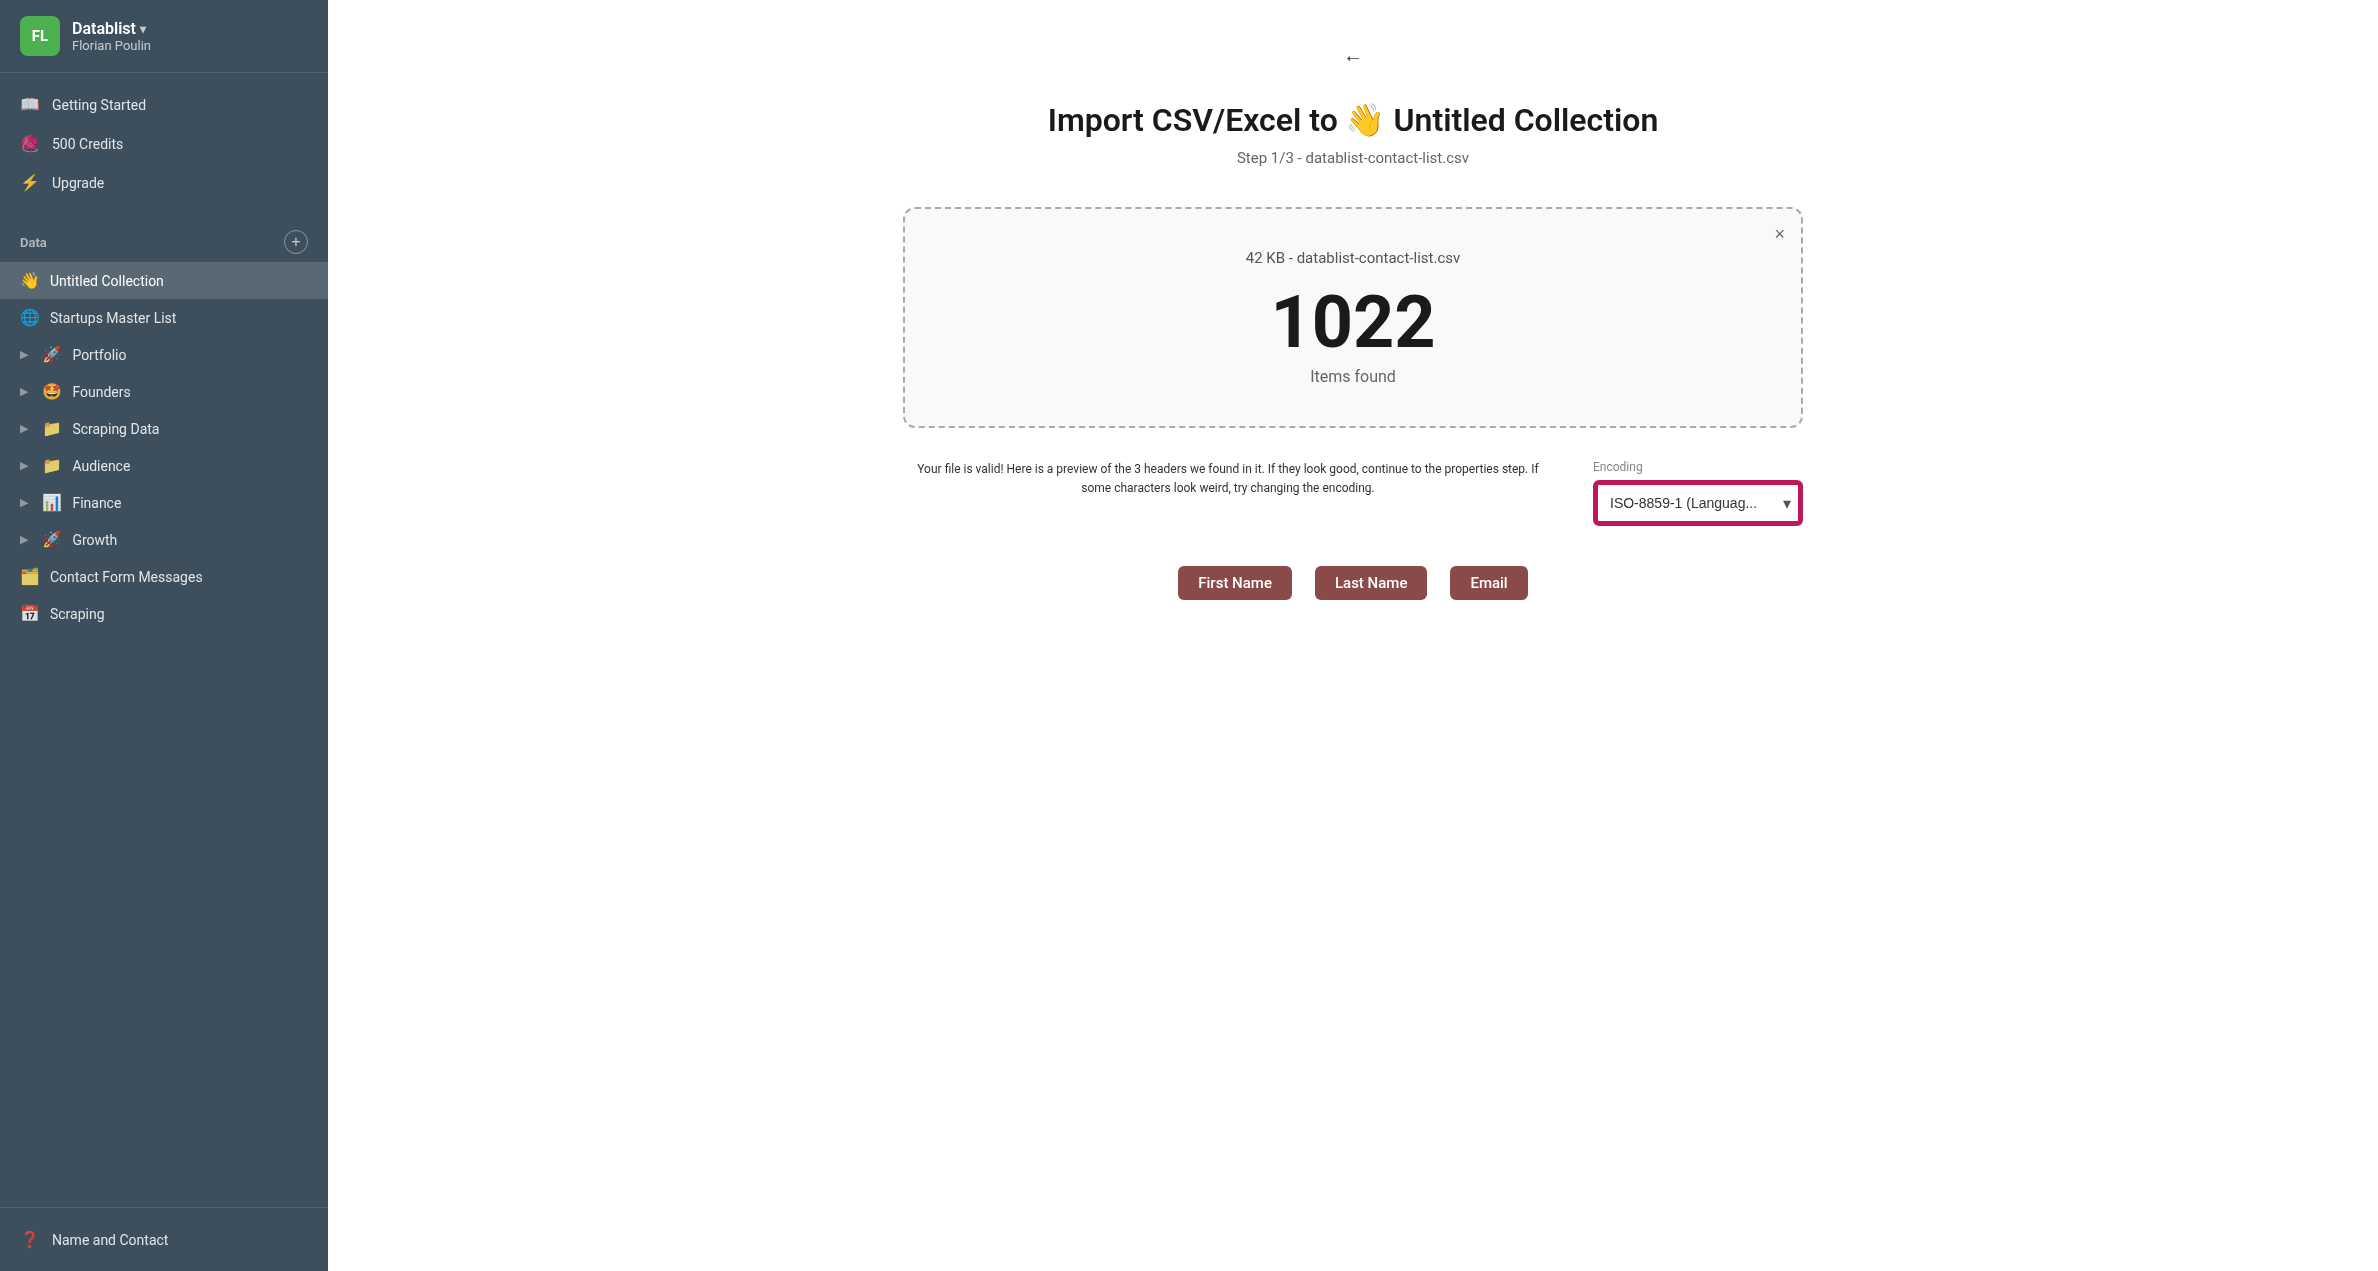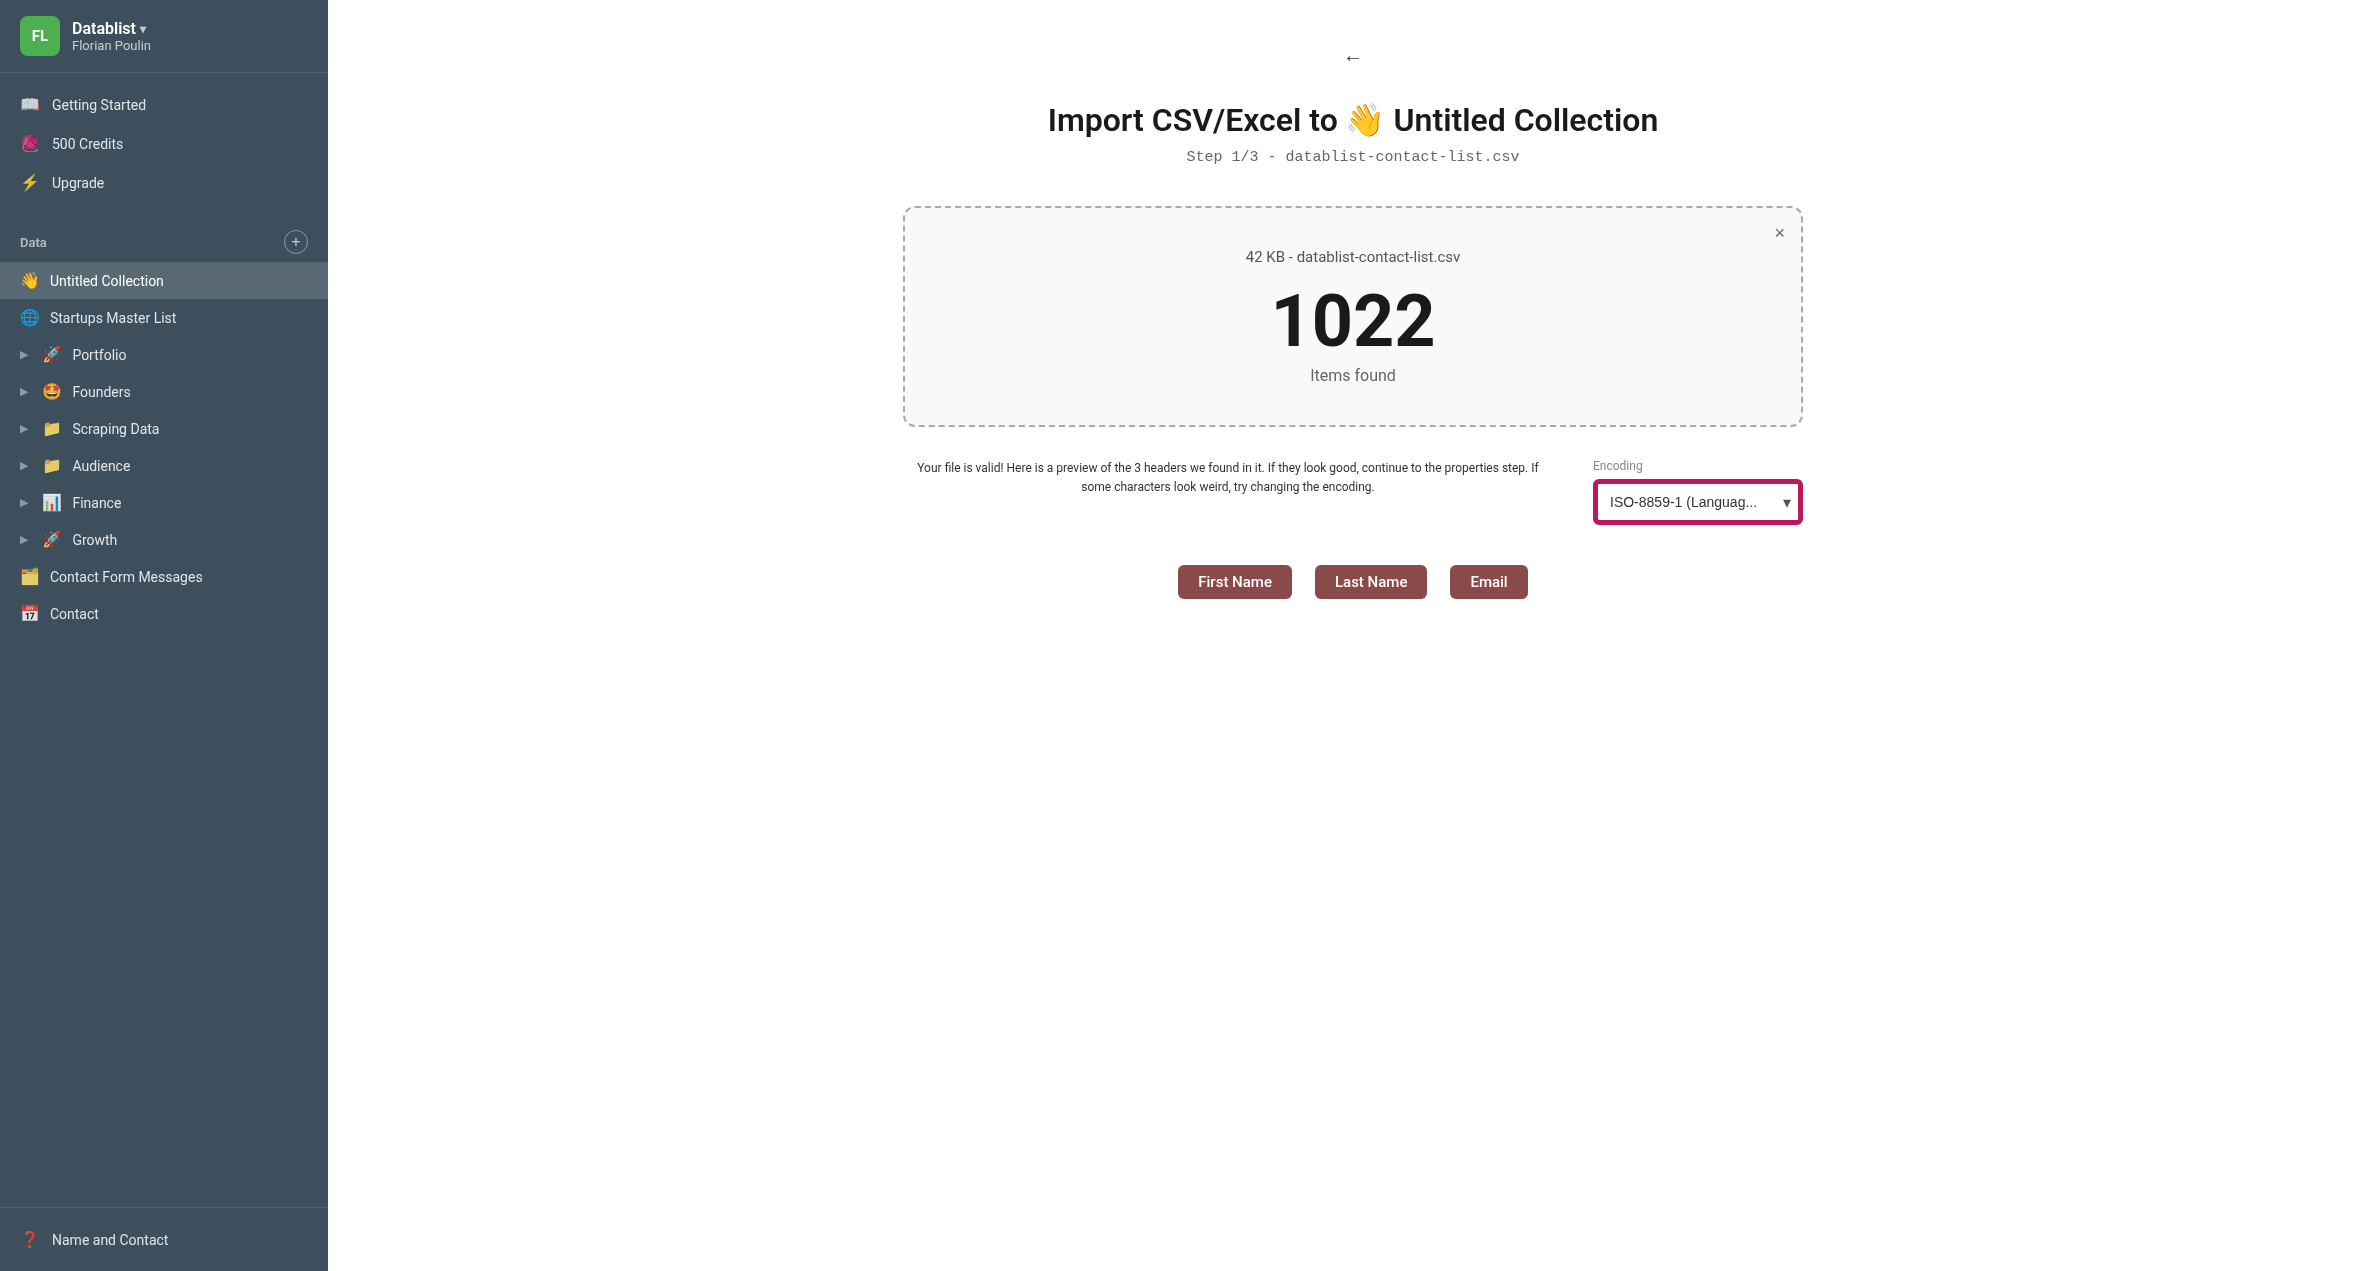--- a/index.html
+++ b/index.html
@@ -178,21 +178,20 @@
       color: #1a1a1a;
       text-align: center;
       margin-bottom: 10px;
     }
 
     .page-subtitle {
       font-size: 15px;
       color: #666;
       text-align: center;
       margin-bottom: 40px;
-      font-family: Liberation Mono, monospace;
     }
 
     
     .upload-card {
       width: 100%;
       max-width: 900px;
       border: 2px dashed #aaa;
       border-radius: 12px;
       background: #f8f9fa;
       padding: 40px;
@@ -398,21 +397,21 @@
       <span class="arrow-icon">▶</span>
       <span class="coll-icon">🚀</span>
       <span>Growth</span>
     </div>
     <div class="collection-item">
       <span class="coll-icon">🗂️</span>
       <span>Contact Form Messages</span>
     </div>
     <div class="collection-item">
       <span class="coll-icon">📅</span>
-      <span>Contact</span>
+      <span>Scraping</span>
     </div>
   </div>
 
   <div class="sidebar-footer">
     <div class="nav-item">
       <span class="icon">❓</span>
       <span>Name and Contact</span>
     </div>
   </div>
 </nav>

